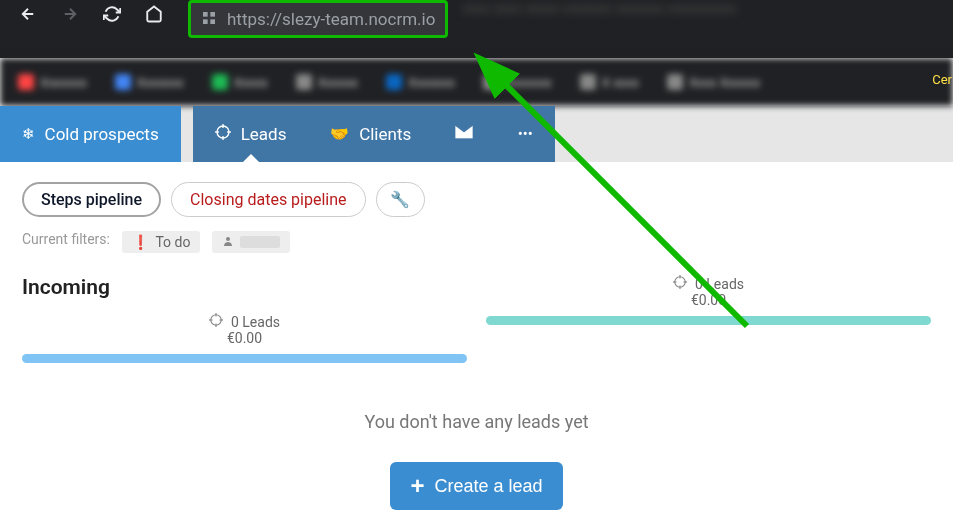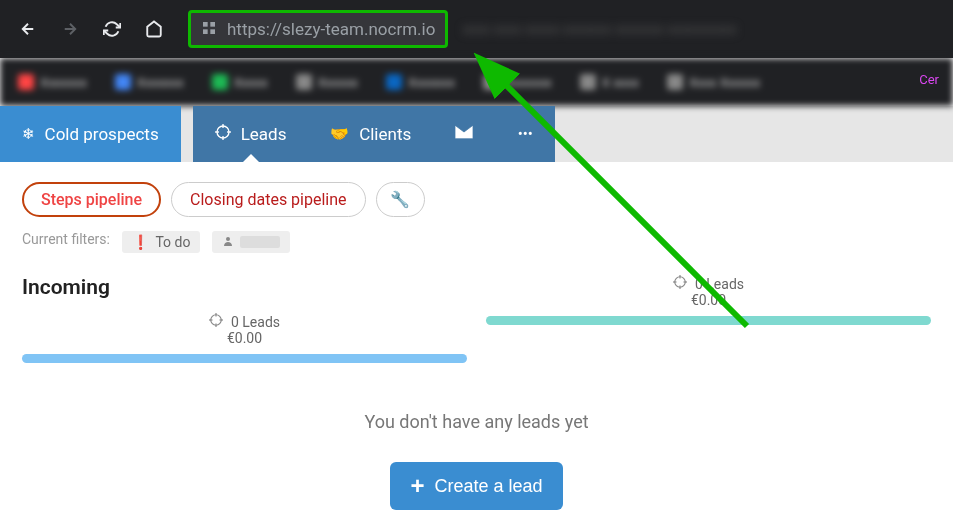--- a/index.html
+++ b/index.html
@@ -9,21 +9,21 @@
       height: 513px;
       overflow: hidden;
       background: #fff;
     }
     
     
     .browser-bar {
       background: #202124;
       height: 58px;
       display: flex;
-      align-items: center;
+      align-items: flex-start;
       padding: 0 14px;
       gap: 14px;
     }
     .nav-btn {
       color: #e8eaed;
       width: 28px;
       height: 28px;
       display: flex;
       align-items: center;
       justify-content: center;
@@ -160,22 +160,22 @@
     .pill {
       border-radius: 20px;
       padding: 7px 18px;
       font-size: 16px;
       cursor: pointer;
       border: 1px solid #ccc;
       background: #fff;
       color: #b91c1c;
     }
     .pill.active {
-      border: 2px solid #c2410c;
-      color: #ef4444;
+      border: 2px solid #a3a3a3;
+      color: #0f172a;
       padding: 6px 17px;
       font-weight: 500;
     }
     .pill.icon-only {
       padding: 7px 14px;
       color: #666;
     }
     
     
     .filters-row {
@@ -340,21 +340,21 @@
   <div class="bookmark">
       <div class="bm-icon"></div>
       <span>X xxxx</span>
     </div>
   <div class="bookmark">
       <div class="bm-icon"></div>
       <span>Xxxx Xxxxxx</span>
     </div>
 </div>
 <div style="background:#202124;height:0;position:relative;">
-  <span style="position:absolute;right:14px;top:-34px;color:#d946ef;font-size:13px;">Cer</span>
+  <span style="position:absolute;right:1px;top:-34px;color:#fde047;font-size:13px;">Cer</span>
 </div>
 
 <div class="app-nav">
   <div class="nav-item cold-prospects">
     <span class="nav-icon">❄</span>
     <span>Cold prospects</span>
   </div>
   <div class="nav-item leads">
     <span class="nav-icon">
       <svg width="16" height="16" viewBox="0 0 24 24" fill="none" stroke="#fff" stroke-width="2">

